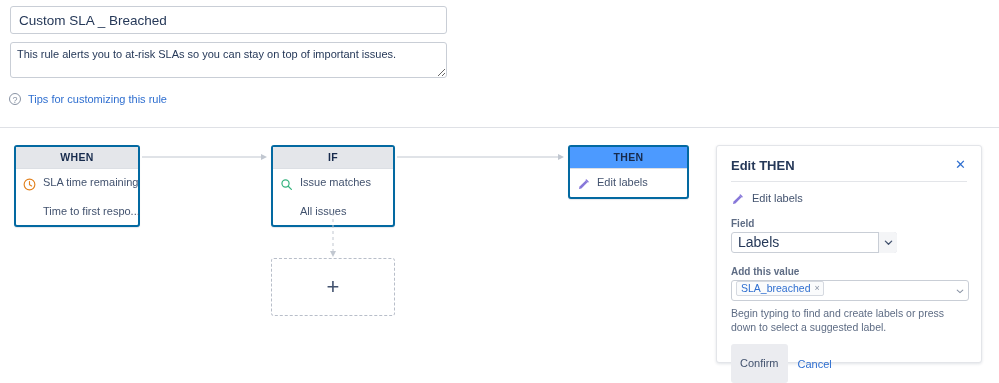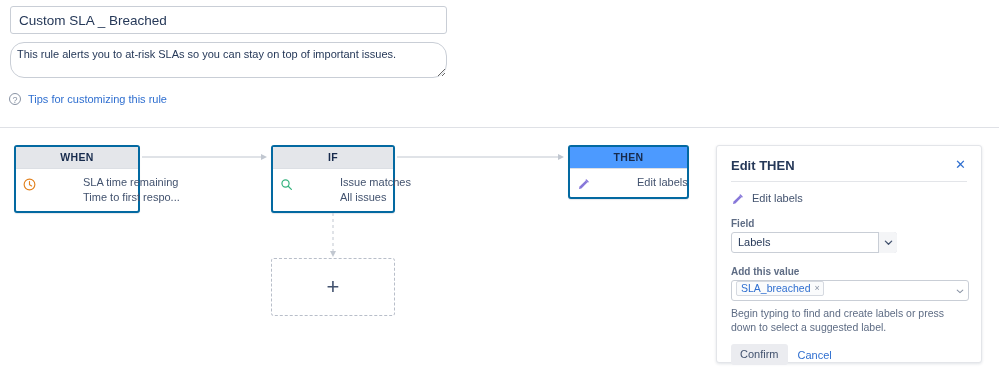--- a/index.html
+++ b/index.html
@@ -35,21 +35,21 @@
   }
 
   #rule-description-input {
     position: absolute;
     left: 10px;
     top: 42px;
     width: 437px;
     height: 36px;
     box-sizing: border-box;
     border: 1px solid #c9ced6;
-    border-radius: 14px;
+    border-radius: 3px;
     background: #ffffff;
     font-family: "Liberation Sans", sans-serif;
     font-size: 11px;
     color: #253858;
     padding: 4px 6px;
     resize: vertical;
     outline: none;
     line-height: 1.3;
   }
 
@@ -121,22 +121,21 @@
   }
   .node-icon {
     flex: none;
     width: 13px;
     height: 13px;
     margin-top: 1px;
   }
   .node-lines {
     display: flex;
     flex-direction: column;
-    gap: 2px;
-    margin-left: 40px;
+    gap: 16px;
   }
   .node-line {
     font-size: 11px;
     color: #42526e;
     line-height: 13px;
     white-space: nowrap;
   }
 
   #node-when  { left: 14px;  top: 145px; width: 126px; }
   #node-if    { left: 271px; top: 145px; width: 124px; }
@@ -238,21 +237,21 @@
     width: 166px;
     height: 21px;
   }
   #field-select {
     width: 100%;
     height: 100%;
     box-sizing: border-box;
     border: 1px solid #c9ced6;
     border-radius: 3px;
     background: #ffffff;
-    font-size: 11px;
+    font-size: 14px;
     color: #253858;
     padding: 0 22px 0 6px;
     font-family: "Liberation Sans", sans-serif;
     line-height: 19px;
     cursor: pointer;
   }
   #field-select-arrow {
     position: absolute;
     right: 0;
     top: 0;
@@ -319,21 +318,21 @@
     margin-top: 5px;
     width: 230px;
   }
   #panel-buttons {
     display: flex;
     align-items: center;
     gap: 10px;
     margin-top: 10px;
   }
   #confirm-button {
-    height: 21px;
+    height: 39px;
     padding: 0 9px;
     box-sizing: border-box;
     background: #ebecf0;
     border: none;
     border-radius: 3px;
     font-size: 11px;
     color: #42526e;
     font-family: "Liberation Sans", sans-serif;
     cursor: pointer;
     line-height: 21px;

